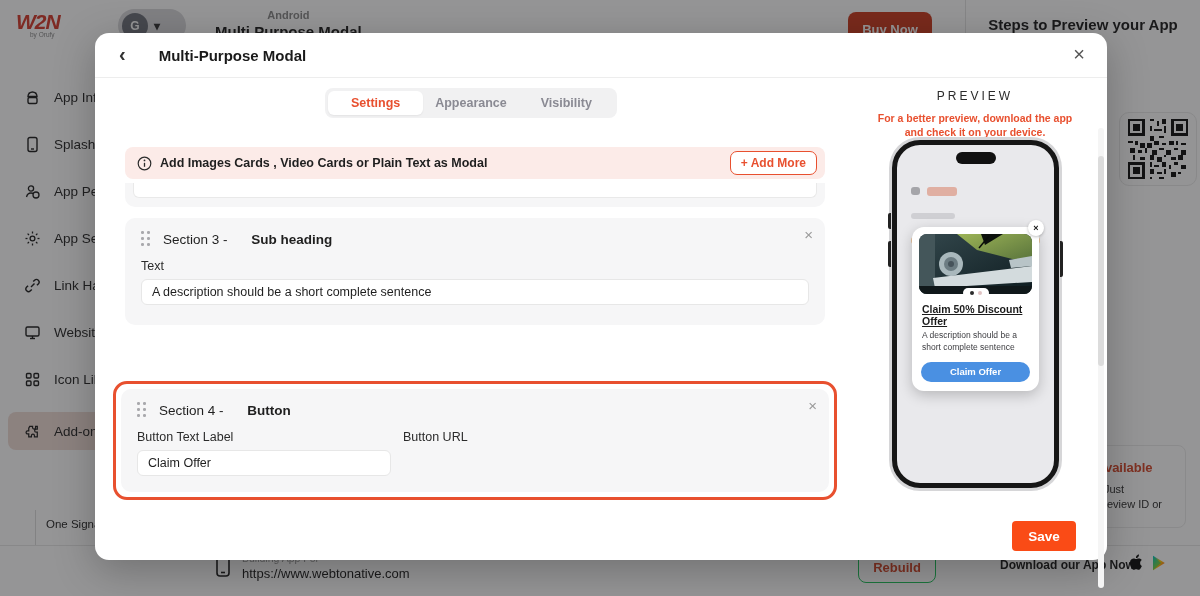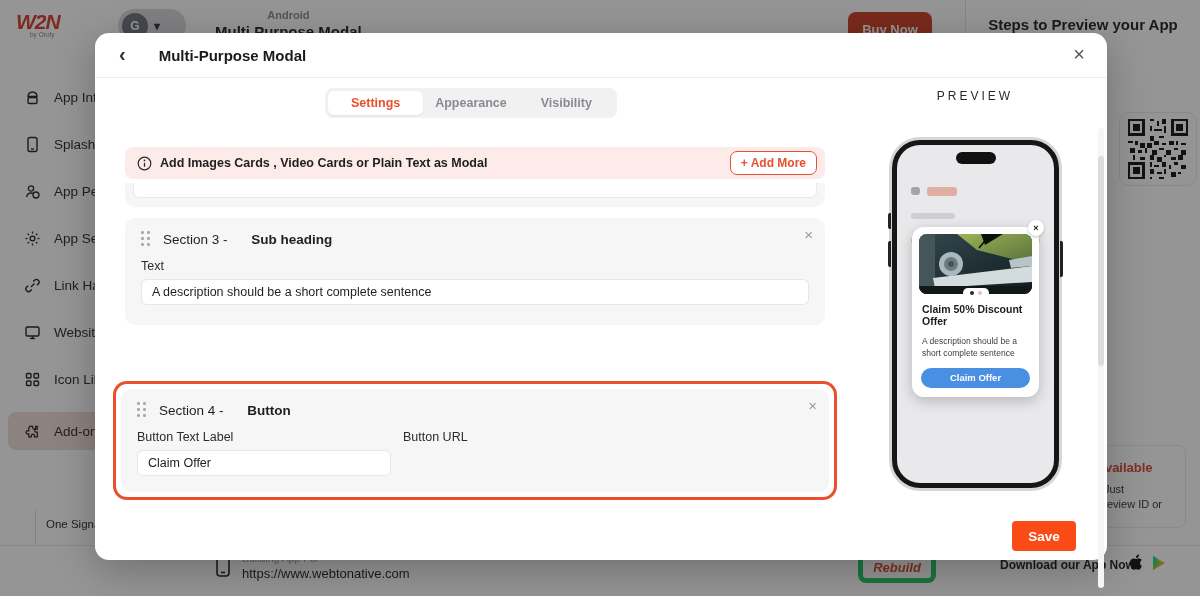--- a/index.html
+++ b/index.html
@@ -47,21 +47,21 @@
   .rp-just { font-size:11px; color:#333; margin-top:8px; margin-left:8px; }
   .rp-previewid { font-size:11px; color:#333; margin-top:3px; }
 
   
   .bottombar { position:absolute; left:0; top:545px; width:1200px; height:51px; background:#fff;
     border-top:1px solid #e8e8e8; }
   .bb-phone-icon { position:absolute; left:215px; top:9px; }
   .bb-building { position:absolute; left:242px; top:6px; font-size:10.5px; color:#9a9a9a; }
   .bb-url { position:absolute; left:242px; top:20px; font-size:13px; color:#1f1f1f; }
   .rebuild-btn { position:absolute; left:858px; top:6px; width:78px; height:31px; background:transparent;
-    border:5px solid #22c55e; border-radius:8px; color:#d6492c; font-size:13px; font-weight:600;font-style:italic; }
+    border:1px solid #22c55e; border-radius:8px; color:#d6492c; font-size:13px; font-weight:600; }
   .bb-download { position:absolute; left:1000px; top:12px; font-size:12px; font-weight:700; color:#1f1f1f; }
   .bb-store-icons { position:absolute; left:1128px; top:8px; display:flex; gap:9px; align-items:center; }
 
   
   #dim-overlay { position:absolute; inset:0; background:rgba(20,20,22,.45); z-index:5; }
 
   
   #modal { position:absolute; left:95px; top:33px; width:1012px; height:527px; background:#fff;
     border-radius:14px; z-index:10; box-shadow:0 10px 40px rgba(0,0,0,.25); }
   .modal-header { position:relative; height:45px; border-bottom:1px solid #ededed; display:flex;
@@ -137,21 +137,21 @@
     box-shadow:0 4px 14px rgba(0,0,0,.22); padding-bottom:9px; }
   .ph-card-close { position:absolute; right:-5px; top:-7px; width:16px; height:16px; background:#fff;
     border-radius:50%; box-shadow:0 1px 3px rgba(0,0,0,.25); display:flex; align-items:center;
     justify-content:center; font-size:9px; color:#111; font-weight:700; cursor:pointer; }
   .ph-img { margin:7px 7px 0; height:60px; border-radius:8px; overflow:hidden; }
   .ph-dots { width:26px; height:10px; background:#fff; border-radius:6px; margin:-6px auto 0;
     position:relative; z-index:2; display:flex; align-items:center; justify-content:center; gap:4px; }
   .ph-dots i { width:4px; height:4px; border-radius:50%; }
   .ph-dots .d-on { background:#2b2b2b; }
   .ph-dots .d-off { background:#dfc3c3; }
-  .ph-heading { font-size:10.5px; font-weight:700; color:#1b1b1b; margin:5px 10px 9px; }
+  .ph-heading { font-size:10.5px; font-weight:700; color:#1b1b1b; margin:5px 10px 3px;text-decoration:underline; }
   .ph-desc { font-size:8.5px; color:#3c3c40; line-height:1.4; margin:0 10px; }
   .ph-btn { margin:8px 9px 0; height:20px; background:#4a90e2; border:none; border-radius:11px;
     color:#fff; font-size:9.5px; font-weight:700; width:calc(100% - 18px); }
 
   
   .m-scroll-track { position:absolute; right:3px; top:50px; width:6px; height:460px; background:#f5f5f5;
     border-radius:3px; }
   .m-scroll-thumb { position:absolute; left:0; top:28px; width:6px; height:210px; background:#dcdcdc;
     border-radius:3px; }
 </style>
@@ -440,20 +440,21 @@
             </div>
           </div>
         </div>
       </div>
 
       <button class="save-btn">Save</button>
     </div>
 
     <div class="preview-col">
       <div class="preview-title">PREVIEW</div>
+      <div class="preview-note">For a better preview, download the app and check it on your device.</div>
 
       <div class="phone">
         <div class="island"></div>
         <div class="side-btn sb-l1"></div>
         <div class="side-btn sb-l2"></div>
         <div class="side-btn sb-r1"></div>
 
         <div class="ph-row ph-menu"></div>
         <div class="ph-row ph-logo"></div>
         <div class="ph-row ph-line1"></div>

